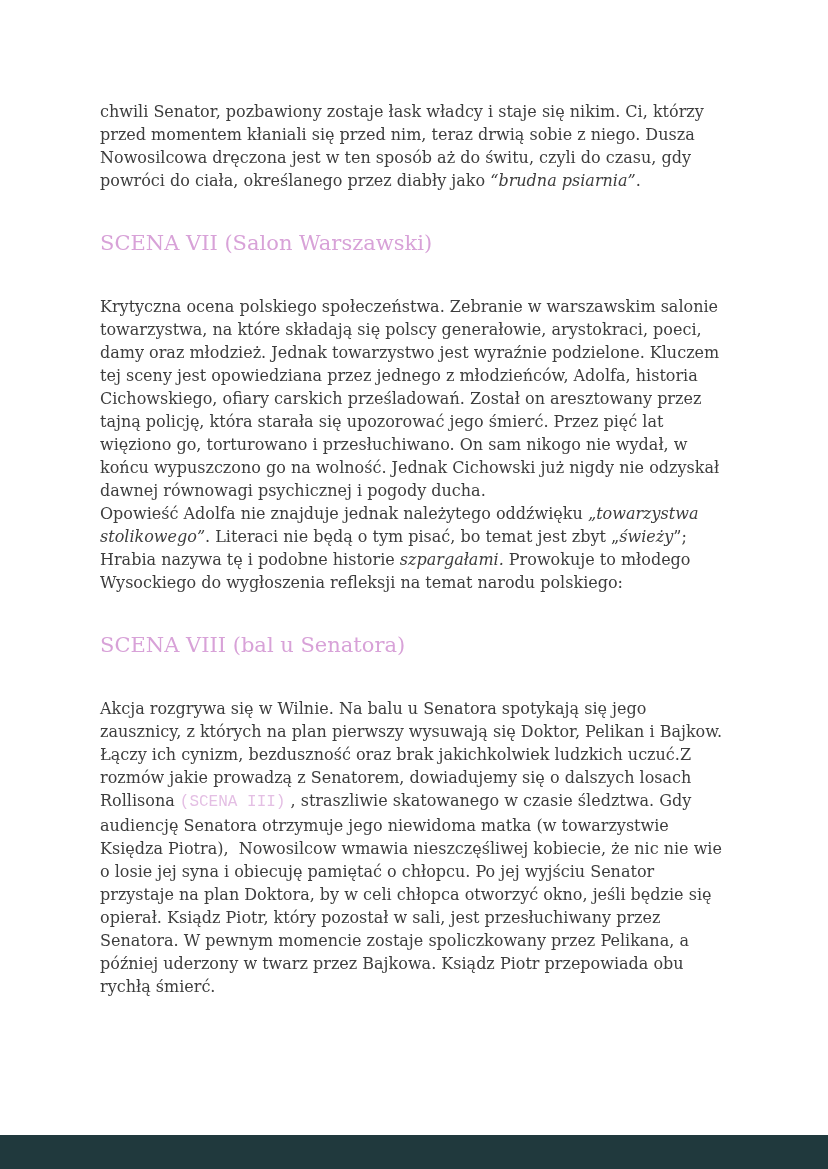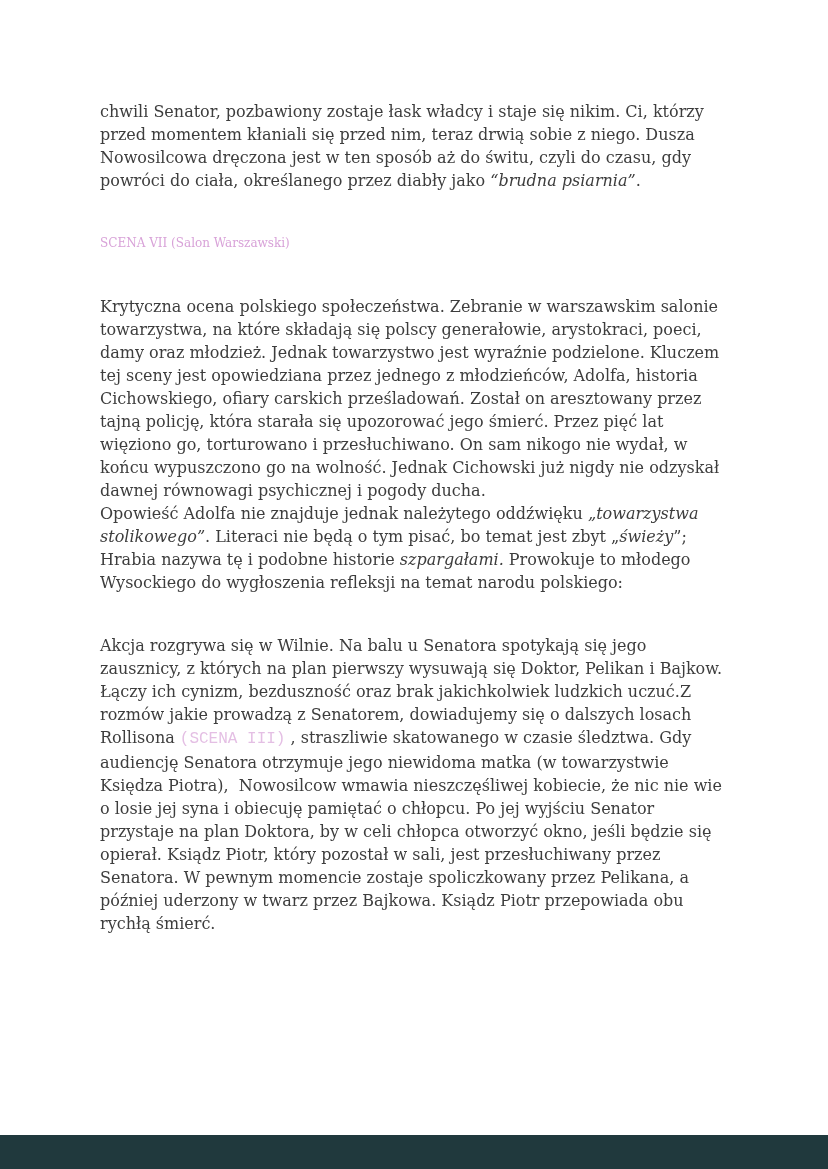--- a/index.html
+++ b/index.html
@@ -18,21 +18,21 @@
     height: 1169px;
     padding: 100px 96px 0 100px;
   }
   .block {
     white-space: pre-wrap;
     font-size: 16px;
     line-height: 23px;
     margin: 0 0 40px 0;
   }
   .block.heading {
-    font-size: 12px;
+    font-size: 21px;
     line-height: 23px;
     color: var(--heading-color, #d8a2d8);
     margin: 40px 0 40px 0;
     font-weight: 400;
   }
   .block.quote { font-style: italic; }
   .run-normal { font-style: normal; }
   .run-italic { font-style: italic; }
   .run-accent { color: var(--accent-color, #e4bfe4); font-family: Liberation Mono, monospace; }
   .footer-bar {
@@ -46,18 +46,19 @@
 </style>
 </head>
 <body style="--page-bg: #ffffff; --text-color: #3d3d3d; --heading-color: #d8a2d8; --accent-color: #e4bfe4; --footer-color: #20393d;">
 
 <div class="page">
   <div>
       <div class="block paragraph"><span class="run-normal">chwili Senator, pozbawiony zostaje łask władcy i staje się nikim. Ci, którzy przed momentem kłaniali się przed nim, teraz drwią sobie z niego. Dusza Nowosilcowa dręczona jest w ten sposób aż do świtu, czyli do czasu, gdy powróci do ciała, określanego przez diabły jako </span><span class="run-italic">“brudna psiarnia”</span><span class="run-normal">.</span></div>
       <div class="block heading"><span class="run-normal">SCENA VII (Salon Warszawski)</span></div>
       <div class="block paragraph"><span class="run-normal">Krytyczna ocena polskiego społeczeństwa. Zebranie w warszawskim salonie towarzystwa, na które składają się polscy generałowie, arystokraci, poeci, damy oraz młodzież. Jednak towarzystwo jest wyraźnie podzielone. Kluczem tej sceny jest opowiedziana przez jednego z młodzieńców, Adolfa, historia Cichowskiego, ofiary carskich prześladowań. Został on aresztowany przez tajną policję, która starała się upozorować jego śmierć. Przez pięć lat więziono go, torturowano i przesłuchiwano. On sam nikogo nie wydał, w końcu wypuszczono go na wolność. Jednak Cichowski już nigdy nie odzyskał dawnej równowagi psychicznej i pogody ducha.
 Opowieść Adolfa nie znajduje jednak należytego oddźwięku </span><span class="run-italic">„towarzystwa stolikowego”</span><span class="run-normal">. Literaci nie będą o tym pisać, bo temat jest zbyt „</span><span class="run-italic">świeży</span><span class="run-normal">”; Hrabia nazywa tę i podobne historie </span><span class="run-italic">szpargałami.</span><span class="run-normal"> Prowokuje to młodego Wysockiego do wygłoszenia refleksji na temat narodu polskiego:</span></div>
+      <div class="block heading"><span class="run-normal">SCENA VIII (bal u Senatora)</span></div>
       <div class="block paragraph"><span class="run-normal">Akcja rozgrywa się w Wilnie. Na balu u Senatora spotykają się jego zausznicy, z których na plan pierwszy wysuwają się Doktor, Pelikan i Bajkow. Łączy ich cynizm, bezduszność oraz brak jakichkolwiek ludzkich uczuć.Z rozmów jakie prowadzą z Senatorem, dowiadujemy się o dalszych losach Rollisona </span><span class="run-accent">(SCENA III)</span><span class="run-normal"> , straszliwie skatowanego w czasie śledztwa. Gdy audiencję Senatora otrzymuje jego niewidoma matka (w towarzystwie Księdza Piotra),  Nowosilcow wmawia nieszczęśliwej kobiecie, że nic nie wie o losie jej syna i obiecuję pamiętać o chłopcu. Po jej wyjściu Senator przystaje na plan Doktora, by w celi chłopca otworzyć okno, jeśli będzie się opierał. Ksiądz Piotr, który pozostał w sali, jest przesłuchiwany przez Senatora. W pewnym momencie zostaje spoliczkowany przez Pelikana, a później uderzony w twarz przez Bajkowa. Ksiądz Piotr przepowiada obu rychłą śmierć.</span></div>
       <div class="block heading"></div>
     </div>
 </div>
 
 <div class="footer-bar"></div>
 
 </body></html>

